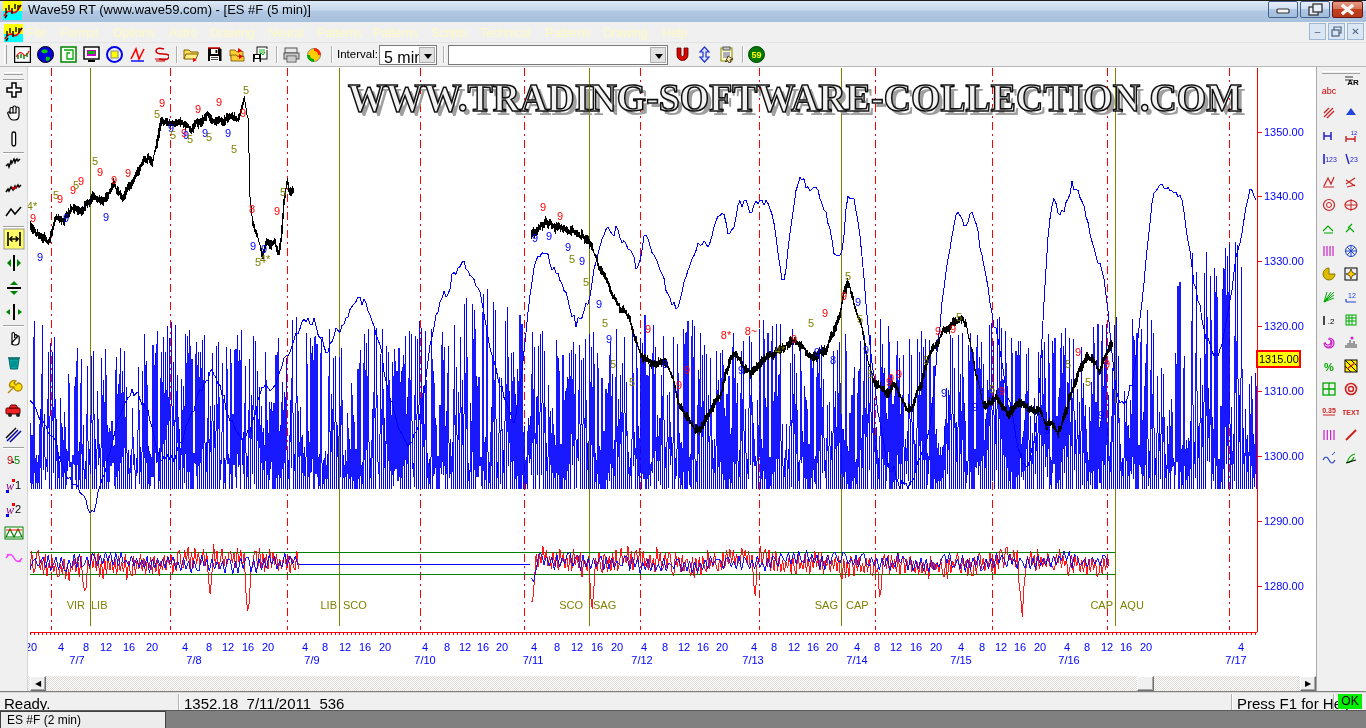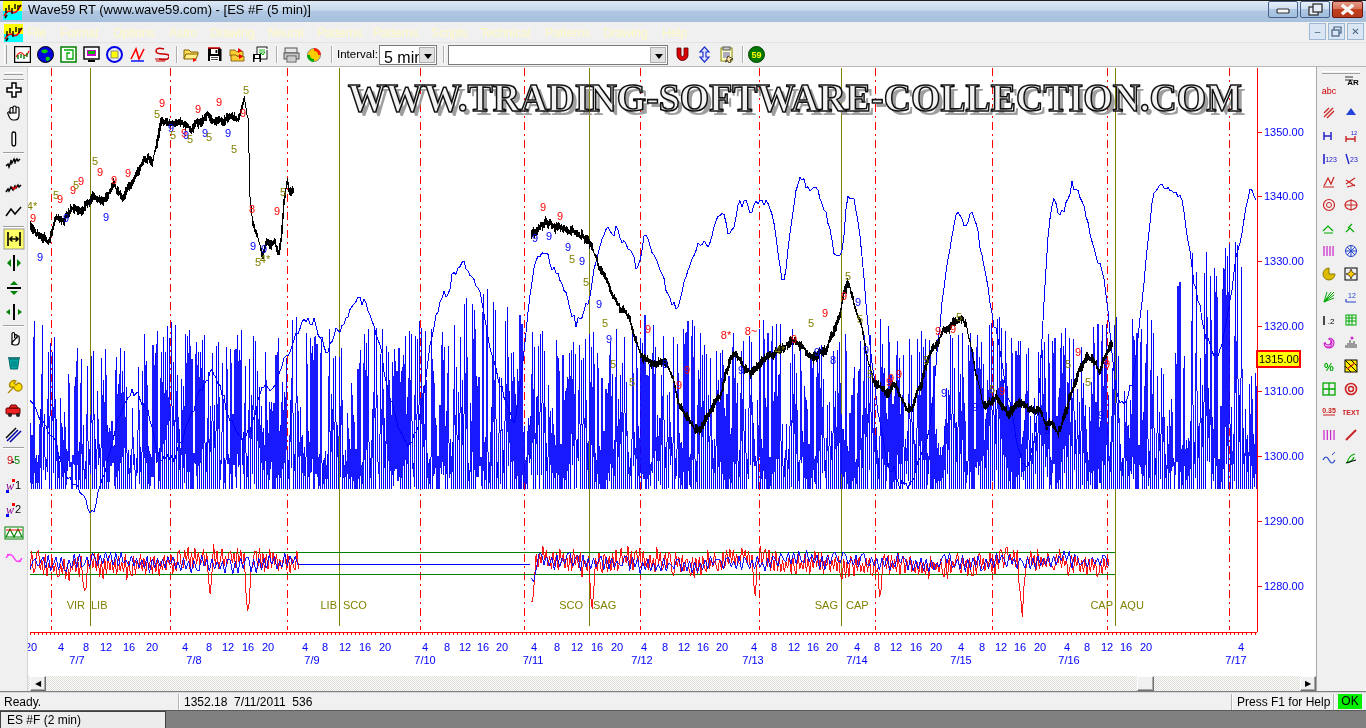--- a/index.html
+++ b/index.html
@@ -27,21 +27,21 @@
 .combotext{position:absolute;left:4px;top:3px;font-size:16px}
 .main{position:absolute;left:0;top:67px;width:1366px;height:624px;background:#f0f0f0}
 .lefttb{position:absolute;left:0;top:0;width:28px;height:624px;background:#f0f0f0;border-right:1px solid #d4d4d4}
 .righttb{position:absolute;left:1316px;top:0;width:50px;height:624px;background:#f0f0f0;border-left:1px solid #a8a8a8}
 .chartwrap{position:absolute;left:28px;top:0;width:1288px;height:609px;background:#fff}
 .hscroll{position:absolute;left:28px;top:609px;width:1288px;height:15px;background:repeating-conic-gradient(#ffffff 0% 25%,#dedbd6 0% 50%) 0 0/2px 2px}
 .sbtn{position:absolute;top:0;width:16px;height:15px;background:#f0f0f0;border:1px solid #fff;border-right-color:#707070;border-bottom-color:#707070;box-shadow:inset -1px -1px 0 #a8a8a8;font-size:8px;color:#000;text-align:center;line-height:14px}
 .sthumb{position:absolute;left:1109px;top:0;width:17px;height:15px;background:#f0f0f0;border:1px solid #fff;border-right-color:#707070;border-bottom-color:#707070;box-shadow:inset -1px -1px 0 #a8a8a8}
 .statusbar{position:absolute;left:0;top:692px;width:1366px;height:18px;background:#f0f0f0;border-top:1px solid #d8d8d8}
 .spanel{position:absolute;top:1px;height:16px;border-right:1px solid #b5b5b5;box-shadow:1px 0 0 #fff}
-.stext{font-size:12px;color:#000;padding:1px 4px;white-space:nowrap}
+.stext{font-size:15px;color:#000;padding:1px 4px;white-space:nowrap}
 .okbox{position:absolute;left:1338px;top:694px;width:24px;height:15px;background:#00f000;color:#000;font-size:12px;text-align:center;line-height:15px}
 .tabband{position:absolute;left:0;top:710px;width:1366px;height:18px;background:#808080;border-top:1px solid #5a5a5a}
 .tab{position:absolute;left:0px;top:711px;width:166px;height:17px;background:#ececec;border:1px solid #404040;border-bottom:none;font-size:12px;padding:1px 6px;color:#000}
 .ltbi{position:absolute;left:3px;width:22px;height:22px}
 </style>
 
 </head><body>
 <div class="win">
 <div class="topline"></div>
 <div class="titlebar"></div>

